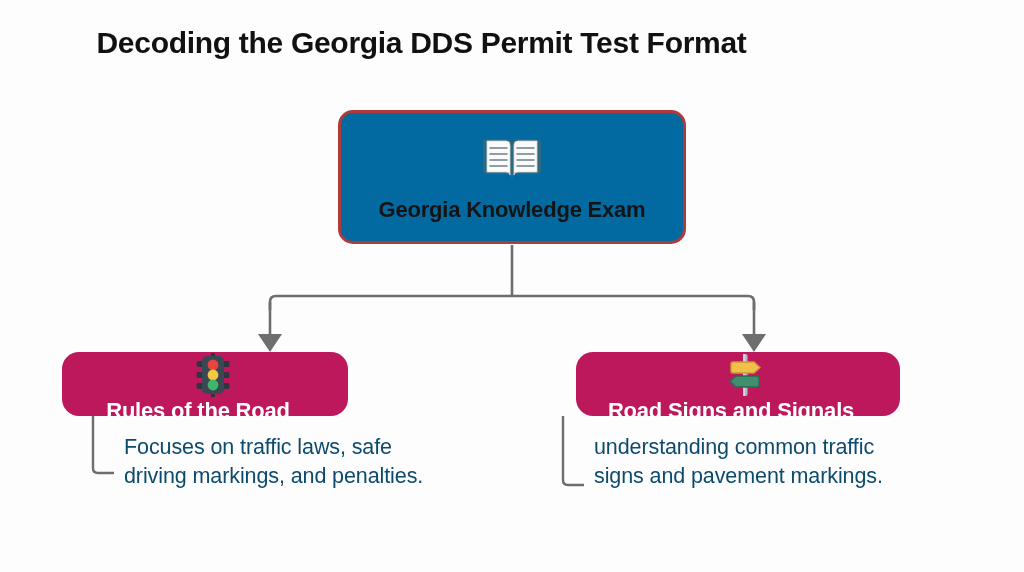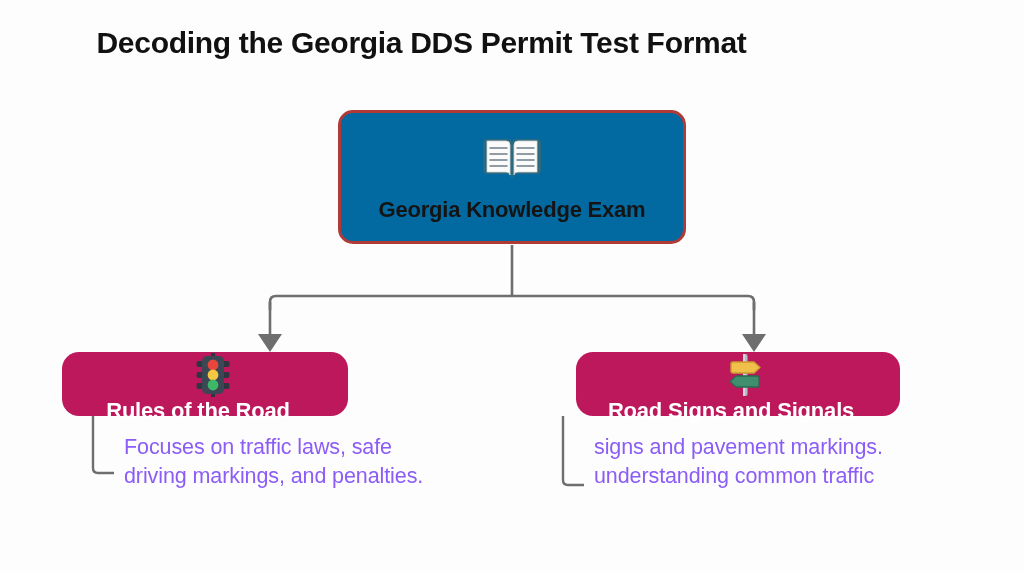--- a/index.html
+++ b/index.html
@@ -103,21 +103,21 @@
   #branch-left  { left: 62px;  top: 352px; width: 286px; }
   #branch-left .branch-icon { margin-left: 18px; margin-right: 2px; }
   #branch-right { left: 532px; top: 352px; width: 324px; margin-left: 44px; }
   #branch-right .branch-icon { margin-left: 16px; margin-right: 2px; }
 
   
   .desc {
     position: absolute;
     font-size: 21.5px;
     line-height: 29px;
-    color: #8b5cf6;
+    color: #0c4a6e;
     letter-spacing: -0.1px;
   }
   #desc-left  { left: 124px; top: 433px; width: 370px; }
   #desc-right { left: 594px; top: 433px; width: 360px; }
   .desc .desc-line { display: block; white-space: nowrap; }
 </style>
 </head>
 <body>
 
 <div id="canvas">
@@ -207,17 +207,17 @@
     </span>
     <span class="branch-label">Road Signs and Signals</span>
   </div>
 
   <div id="desc-left" class="desc">
     <span class="desc-line">Focuses on traffic laws, safe</span>
     <span class="desc-line">driving markings, and penalties.</span>
   </div>
 
   <div id="desc-right" class="desc">
+    <span class="desc-line">understanding common traffic</span>
     <span class="desc-line">signs and pavement markings.</span>
-    <span class="desc-line">understanding common traffic</span>
   </div>
 
 </div>
 
 </body></html>

